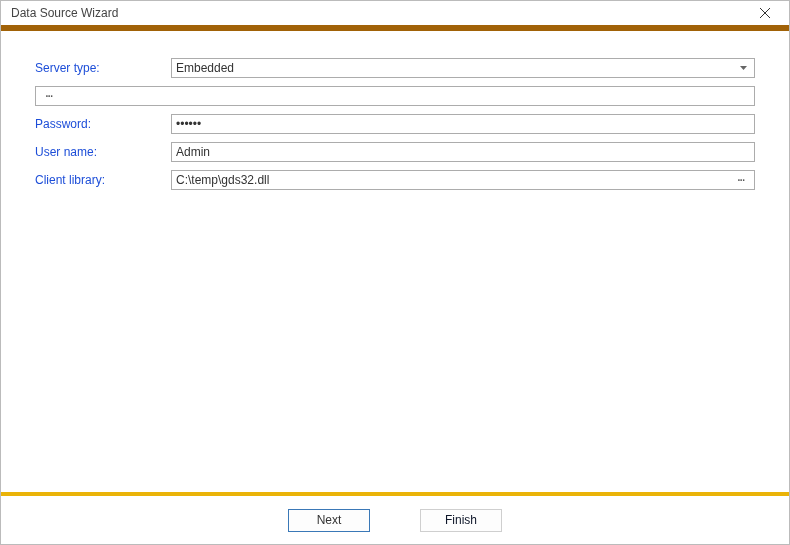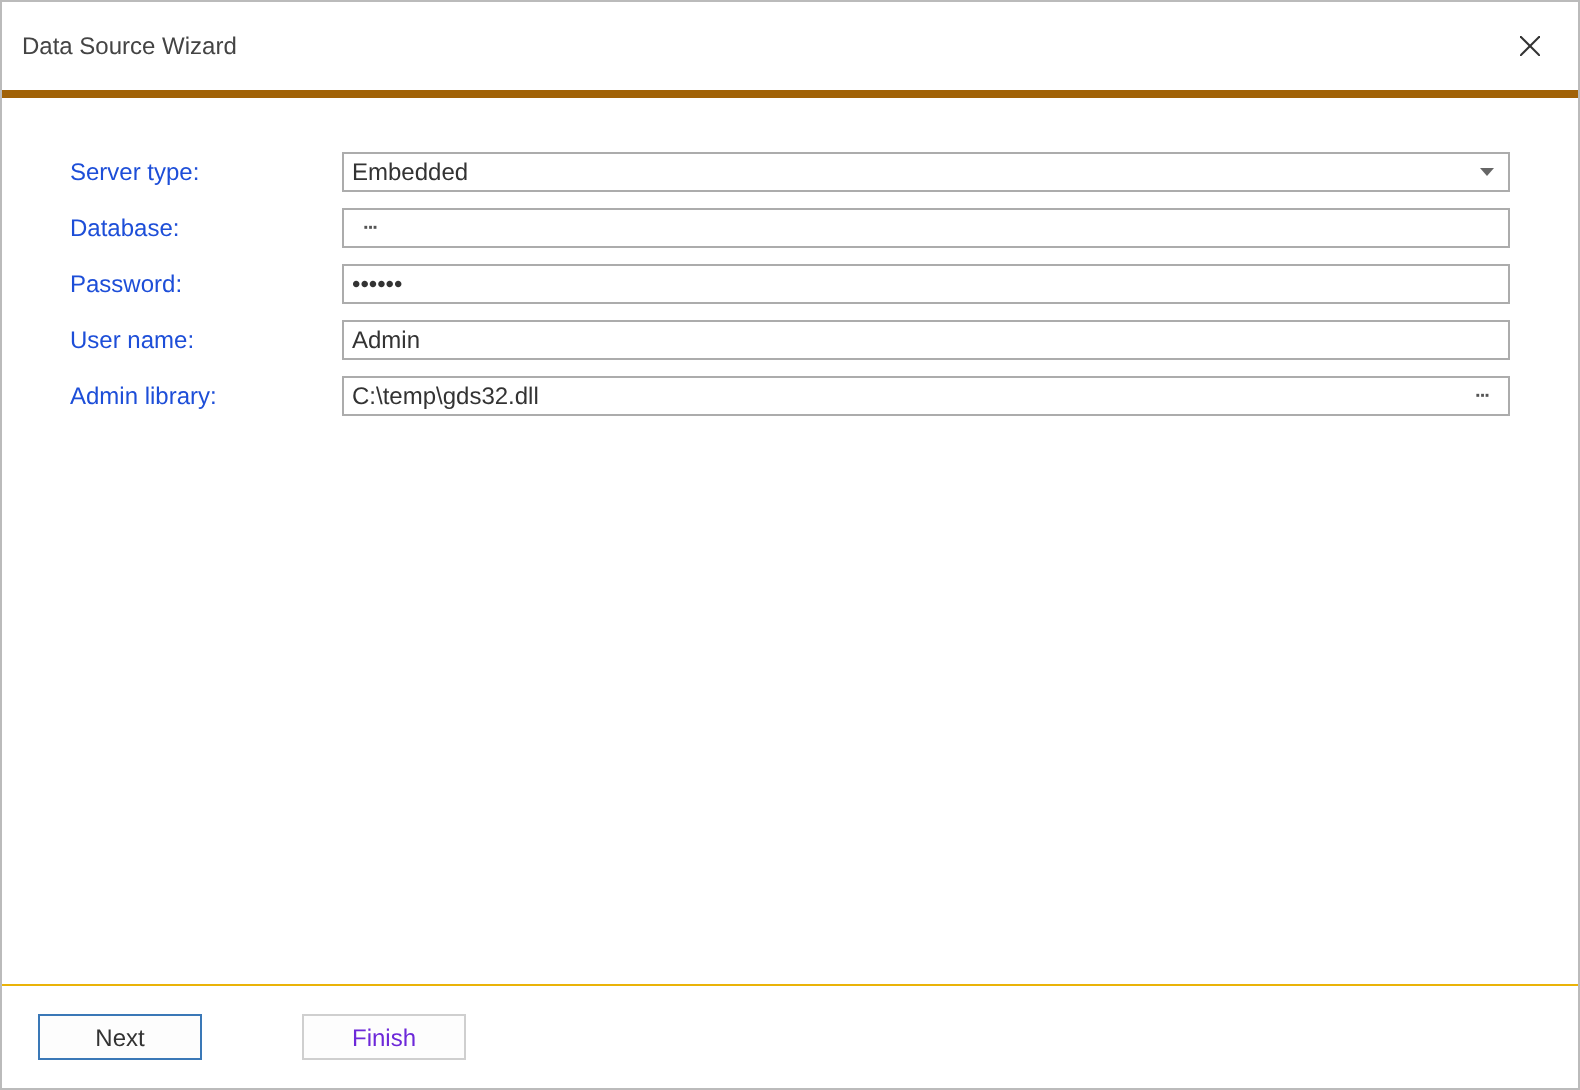--- a/index.html
+++ b/index.html
@@ -12,26 +12,26 @@
   }
   .window {
     width: 790px;
     height: 545px;
     border: 1px solid #bbb;
     display: flex;
     flex-direction: column;
     position: relative;
   }
   .titlebar {
-    height: 48px;
+    height: 30px;
     display: flex;
     align-items: center;
     justify-content: space-between;
     padding: 0 8px 0 10px;
-    border-bottom: 4px solid #a16207;
+    border-bottom: 6px solid #a16207;
   }
   .title-text {
     font-size: 12px;
     color: #444;
   }
   .close-btn {
     width: 32px;
     height: 24px;
     display: flex;
     align-items: center;
@@ -109,44 +109,44 @@
     align-items: center;
     justify-content: center;
     cursor: pointer;
     font-size: 10px;
     color: #555;
     letter-spacing: -1px;
     font-weight: bold;
   }
   .footer {
     height: 52px;
-    border-top: 1px solid #eab308;
-    display: flex;
-    align-items: center;
-    justify-content: flex-start;
+    border-top: 4px solid #eab308;
+    display: flex;
+    align-items: center;
+    justify-content: center;
     padding: 0 18px;
     gap: 10px;
   }
   .btn {
     width: 82px;
     height: 23px;
     border: 1px solid #a9a9a9;
     background: #fdfdfd;
     font-size: 12px;
     display: flex;
     align-items: center;
     justify-content: center;
     cursor: pointer;
     color: #333;
   }
   .btn.primary {
     border: 1.5px solid #3a78b7;
   }
   .btn.disabled {
-    color: #6d28d9;
+    color: #0f172a;
     border-color: #cfcfcf;
     cursor: default;
     margin-left: 40px;
   }
 </style>
 </head>
 <body>
 
 <div class="window">
 
@@ -169,42 +169,41 @@
         <span class="field-text">Embedded</span>
         <span class="dropdown-arrow">
           <svg viewBox="0 0 7 4">
               <path d="M0 0 L3.5 4 L7 0" fill="#666"></path>
             </svg>
         </span>
       </div>
     </div>
 
     <div class="form-row">
-      <div class="form-label">Database:</div>
       <div class="form-field">
         <span class="browse-btn">···</span>
       </div>
     </div>
 
     <div class="form-row">
       <div class="form-label">Password:</div>
       <div class="form-field">
         <span class="field-text">••••••</span>
       </div>
     </div>
 
     <div class="form-row">
       <div class="form-label">User name:</div>
       <div class="form-field">
         <span class="field-text">Admin</span>
       </div>
     </div>
 
     <div class="form-row">
-      <div class="form-label">Admin library:</div>
+      <div class="form-label">Client library:</div>
       <div class="form-field">
         <span class="field-text">C:\temp\gds32.dll</span>
         <span class="browse-btn">···</span>
       </div>
     </div>
 
   </div>
 
   <div class="footer">
     <div class="btn primary">Next</div>

